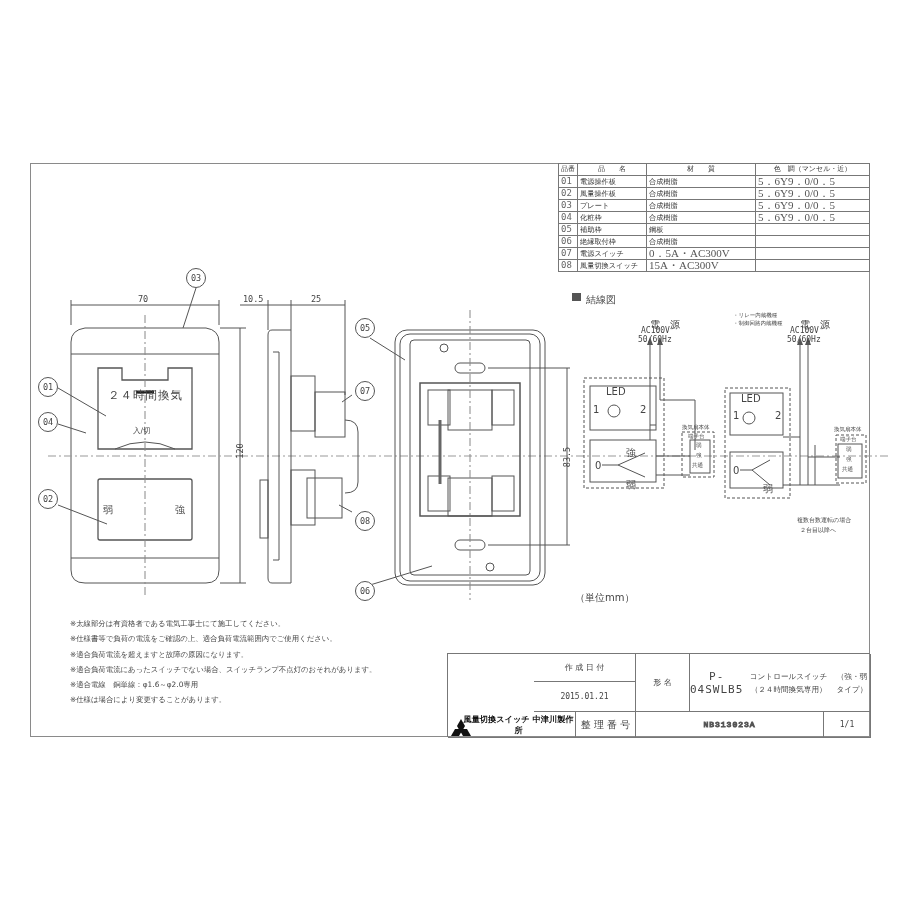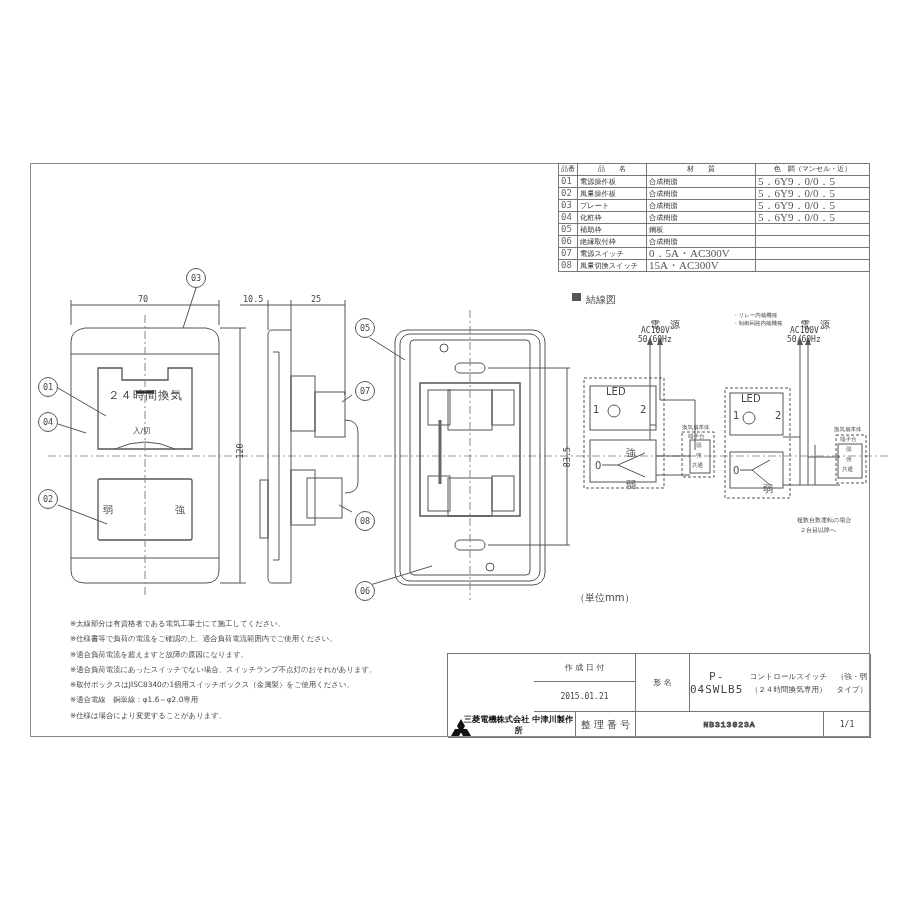--- a/index.html
+++ b/index.html
@@ -250,31 +250,30 @@
 <div class="abs tiny" style="left:846px;top:456px;font-size:5.5px">強</div>
 <div class="abs tiny" style="left:842px;top:466px;font-size:5.5px">共通</div>
 <div class="abs tiny" style="left:797px;top:516px;font-size:6px">複数台数運転の場合</div>
 <div class="abs tiny" style="left:800px;top:526px;font-size:6px">２台目以降へ</div>
 
 <div class="notes">
   <div>※太線部分は有資格者である電気工事士にて施工してください。</div>
   <div>※仕様書等で負荷の電流をご確認の上、適合負荷電流範囲内でご使用ください。</div>
   <div>※適合負荷電流を超えますと故障の原因になります。</div>
   <div>※適合負荷電流にあったスイッチでない場合、スイッチランプ不点灯のおそれがあります。</div>
-  <div>※取付ボックスはJISC8340の1個用スイッチボックス（金属製）をご使用ください。</div>
   <div>※適合電線　銅単線：φ1.6～φ2.0専用</div>
   <div>※仕様は場合により変更することがあります。</div>
 </div>
 
 <div class="tb">
   <div class="cell" style="left:86px;top:0;width:102px;height:28px">作 成 日 付</div>
   <div class="cell" style="left:86px;top:28px;width:102px;height:30px;font-family:'DejaVu Sans Mono',monospace">2015.01.21</div>
   <div class="cell" style="left:188px;top:0;width:54px;height:58px">形 名</div>
   <div class="cell" style="left:242px;top:0;width:181px;height:58px;flex-direction:row;line-height:13px">
     <span style="font-family:'DejaVu Sans Mono',monospace;font-size:11px;letter-spacing:1px">P-04SWLB5</span>
     <span style="font-size:7.6px">コントロールスイッチ（２４時間換気専用）</span>
     <span style="font-size:7.6px">（強・弱タイプ）</span>
   </div>
-  <div class="cell" style="left:0;top:58px;width:128px;height:26px;font-weight:bold;font-size:8.2px;color:#111;padding-left:14px">三菱電機株式会社 中津川製作所</div>
+  <div class="cell" style="left:0;top:58px;width:128px;height:26px;font-weight:bold;font-size:8.2px;color:#111;padding-left:14px">風量切換スイッチ 中津川製作所</div>
   <div class="cell" style="left:128px;top:58px;width:60px;height:26px;font-size:10px">整 理 番 号</div>
   <div class="cell big" style="left:188px;top:58px;width:188px;height:26px">NB313023A</div>
   <div class="cell" style="left:376px;top:58px;width:47px;height:26px;font-family:'DejaVu Sans Mono',monospace">1/1</div>
 </div>
 
 </body></html>

